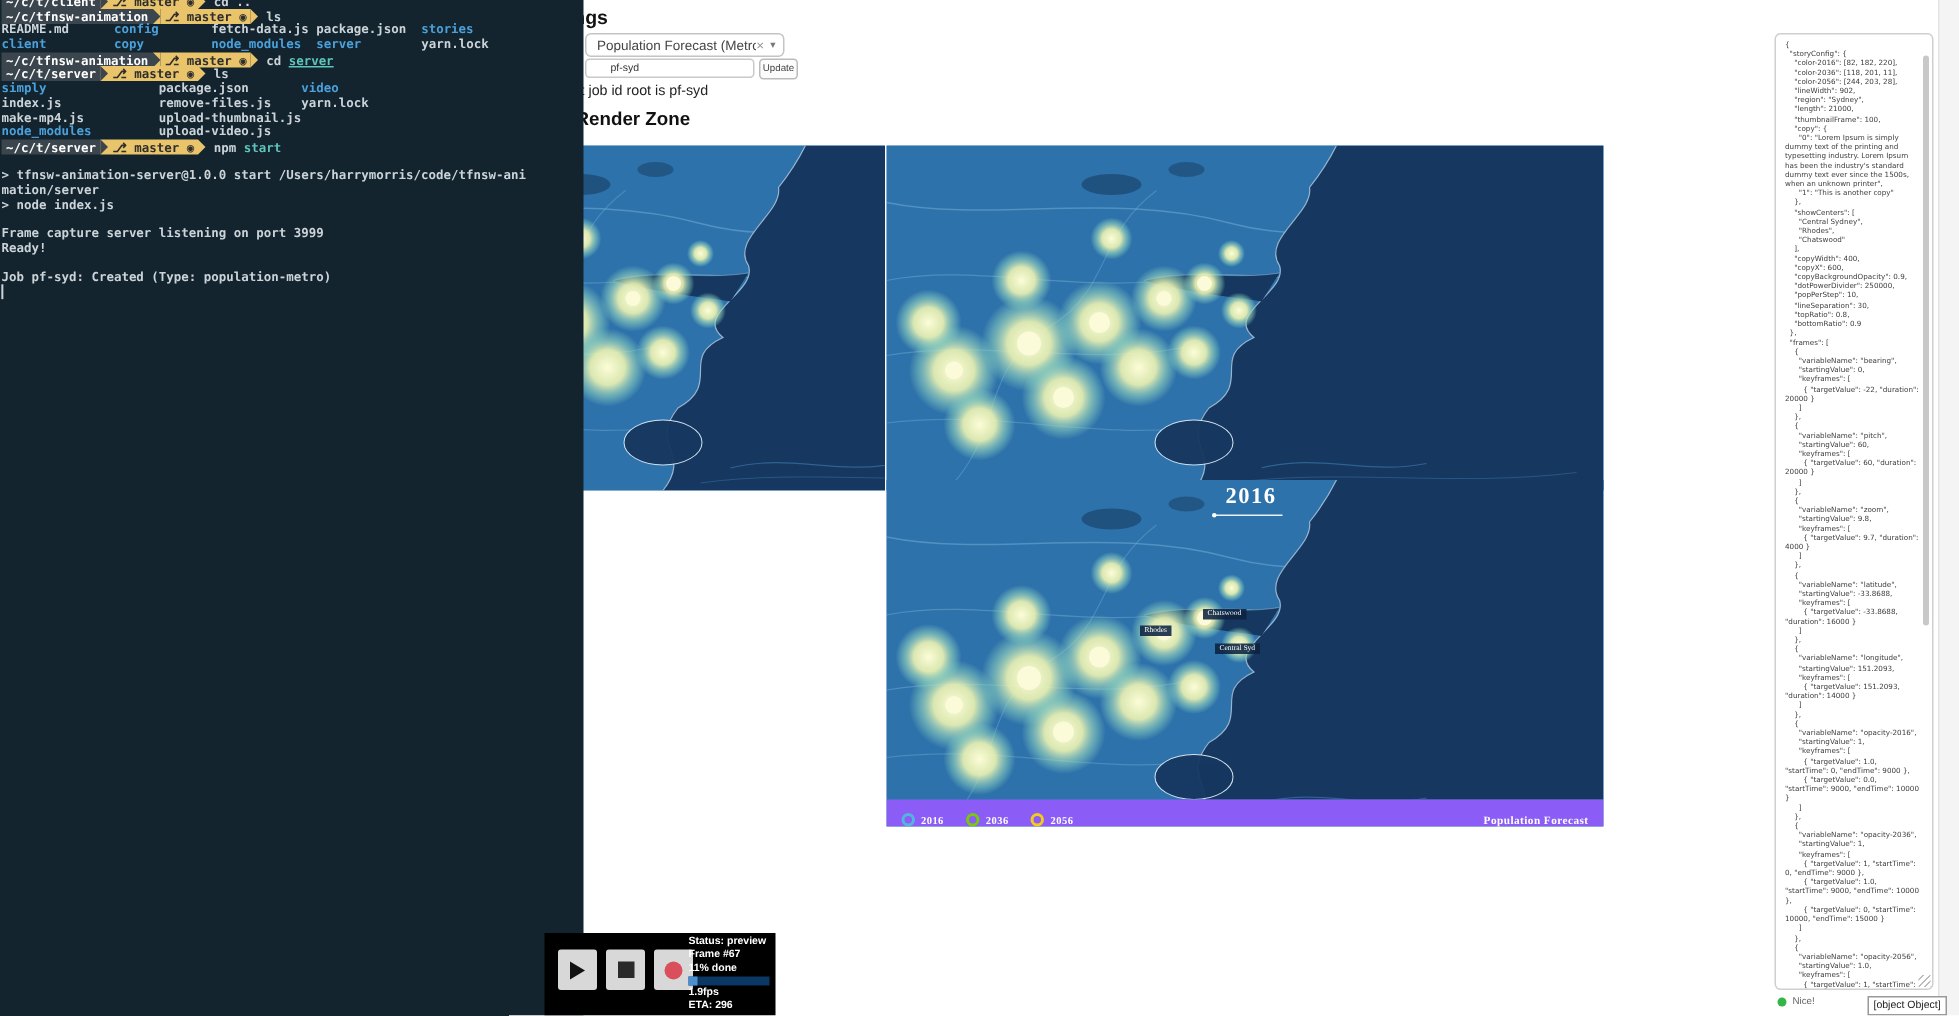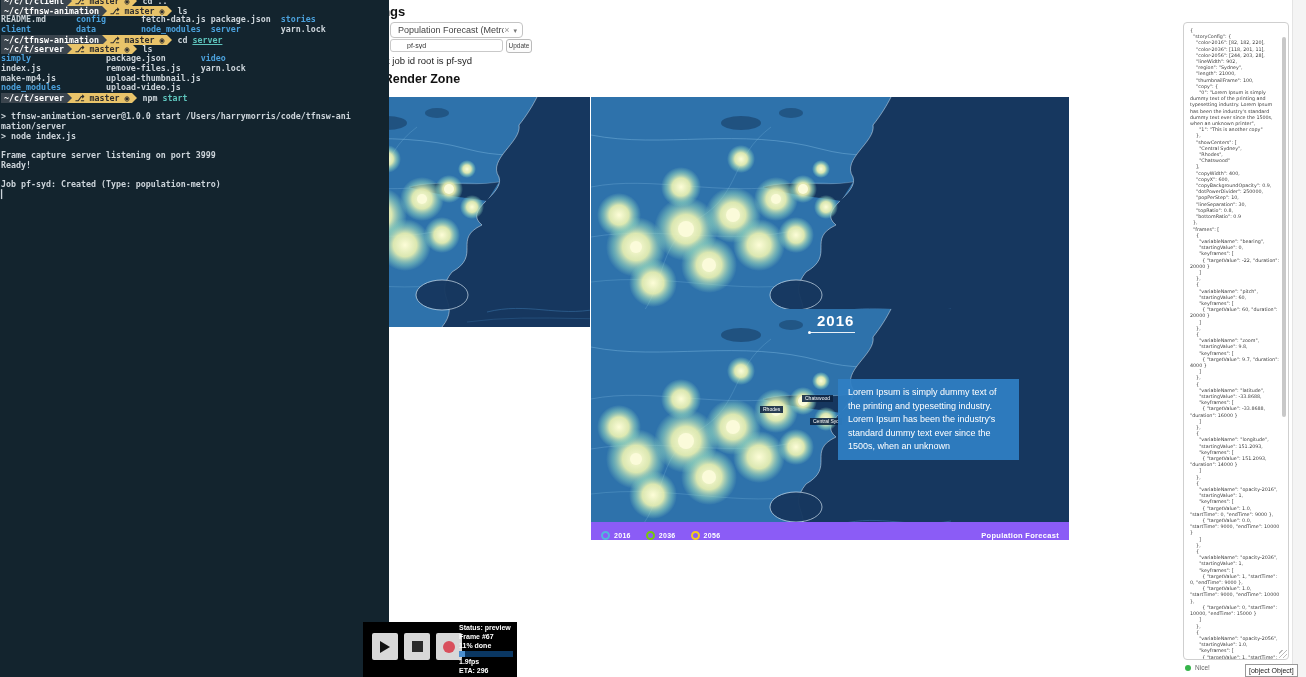--- a/index.html
+++ b/index.html
@@ -22,21 +22,21 @@
   .update-btn{position:absolute;left:506px;top:39px;width:26px;height:14px;border:1px solid #bbb;
     border-radius:3px;background:#fcfcfc;font-size:6.5px;color:#444;padding:0;line-height:12px;}
   .job-status{position:absolute;left:358px;top:55px;font-size:9.5px;color:#222;}
   .zone-title{position:absolute;left:358px;top:72px;font-size:12.5px;font-weight:bold;color:#111;margin:0;}
 
   
   .map{position:absolute;overflow:hidden;background:#2e72ab;}
   .map svg{display:block;}
   .map-left{left:352px;top:97px;width:238px;height:230px;}
   .map-top{left:591px;top:97px;width:478px;height:230px;}
-  .map-out{left:591px;top:309px;width:478px;height:231px;}
+  .map-out{left:591px;top:320px;width:478px;height:231px;font-family:Liberation Serif, serif;}
 
   .year-title{position:absolute;left:226px;top:3px;color:#fff;font-size:15px;font-weight:600;letter-spacing:1px;z-index:4;}
   .year-rule{position:absolute;left:219px;top:23px;width:45px;height:1px;background:rgba(255,255,255,.9);z-index:4;}
   .year-dot{position:absolute;left:217px;top:22px;width:3px;height:3px;border-radius:50%;background:#fff;z-index:4;}
 
   .pill{position:absolute;background:rgba(13,34,64,.88);color:#fff;font-size:5px;line-height:7px;
     padding:0 3px;white-space:nowrap;z-index:2;}
   .pill-chatswood{left:211px;top:86px;}
   .pill-rhodes{left:169px;top:97px;}
   .pill-central{left:219px;top:109px;}
@@ -185,21 +185,20 @@
     <div class="map map-out">
       <svg width="478" height="213" viewBox="0 0 478 213" preserveAspectRatio="none">
           <use href="#mapart"></use>
         </svg>
       <div class="year-title">2016</div>
       <div class="year-dot"></div>
       <div class="year-rule"></div>
       <div class="pill pill-chatswood">Chatswood</div>
       <div class="pill pill-rhodes">Rhodes</div>
       <div class="pill pill-central">Central Syd</div>
-      <div class="copy-box">Lorem Ipsum is simply dummy text of the printing and typesetting industry. Lorem Ipsum has been the industry's standard dummy text ever since the 1500s, when an unknown</div>
       <div class="legend-bar">
         <div class="lg-item">
           <span class="lring" style="border-color: rgb(82, 182, 220);"></span>
           <span class="lbl">2016</span>
         </div>
         <div class="lg-item">
           <span class="lring" style="border-color: rgb(118, 201, 11);"></span>
           <span class="lbl">2036</span>
         </div>
         <div class="lg-item">
@@ -321,21 +320,21 @@
     <div class="b-scroll-track">
       
     </div>
   </div>
 
   <div class="terminal">
     <div class="term-inner">
         <div class="tl"><span class="ts sd">~/c/t/client</span><span class="ts a1"></span><span class="ts sy">⎇ master ◉</span><span class="ts a2"></span><span class="ts w"> cd ..</span></div>
         <div class="tl"><span class="ts sd">~/c/tfnsw-animation</span><span class="ts a1"></span><span class="ts sy">⎇ master ◉</span><span class="ts a2"></span><span class="ts w"> ls</span></div>
         <div class="tl"><span class="ts w">README.md      </span><span class="ts b">config</span><span class="ts w">       fetch-data.js package.json  </span><span class="ts b">stories</span></div>
-        <div class="tl"><span class="ts b">client</span><span class="ts w">         </span><span class="ts b">data</span><span class="ts w">         </span><span class="ts b">node_modules</span><span class="ts w">  </span><span class="ts b">server</span><span class="ts w">        yarn.lock</span></div>
+        <div class="tl"><span class="ts b">client</span><span class="ts w">         </span><span class="ts b">copy</span><span class="ts w">         </span><span class="ts b">node_modules</span><span class="ts w">  </span><span class="ts b">server</span><span class="ts w">        yarn.lock</span></div>
         <div class="tl"><span class="ts sd">~/c/tfnsw-animation</span><span class="ts a1"></span><span class="ts sy">⎇ master ◉</span><span class="ts a2"></span><span class="ts w"> cd </span><span class="ts tu">server</span></div>
         <div class="tl"><span class="ts sd">~/c/t/server</span><span class="ts a1"></span><span class="ts sy">⎇ master ◉</span><span class="ts a2"></span><span class="ts w"> ls</span></div>
         <div class="tl"><span class="ts b">simply</span><span class="ts w">               package.json       </span><span class="ts b">video</span></div>
         <div class="tl"><span class="ts w">index.js             remove-files.js    yarn.lock</span></div>
         <div class="tl"><span class="ts w">make-mp4.js          upload-thumbnail.js</span></div>
         <div class="tl"><span class="ts b">node_modules</span><span class="ts w">         upload-video.js</span></div>
         <div class="tl"><span class="ts sd">~/c/t/server</span><span class="ts a1"></span><span class="ts sy">⎇ master ◉</span><span class="ts a2"></span><span class="ts w"> npm </span><span class="ts t">start</span></div>
         <div class="tl"><span class="ts w"> </span></div>
         <div class="tl"><span class="ts w">&gt; tfnsw-animation-server@1.0.0 start /Users/harrymorris/code/tfnsw-ani</span></div>
         <div class="tl"><span class="ts w">mation/server</span></div>

